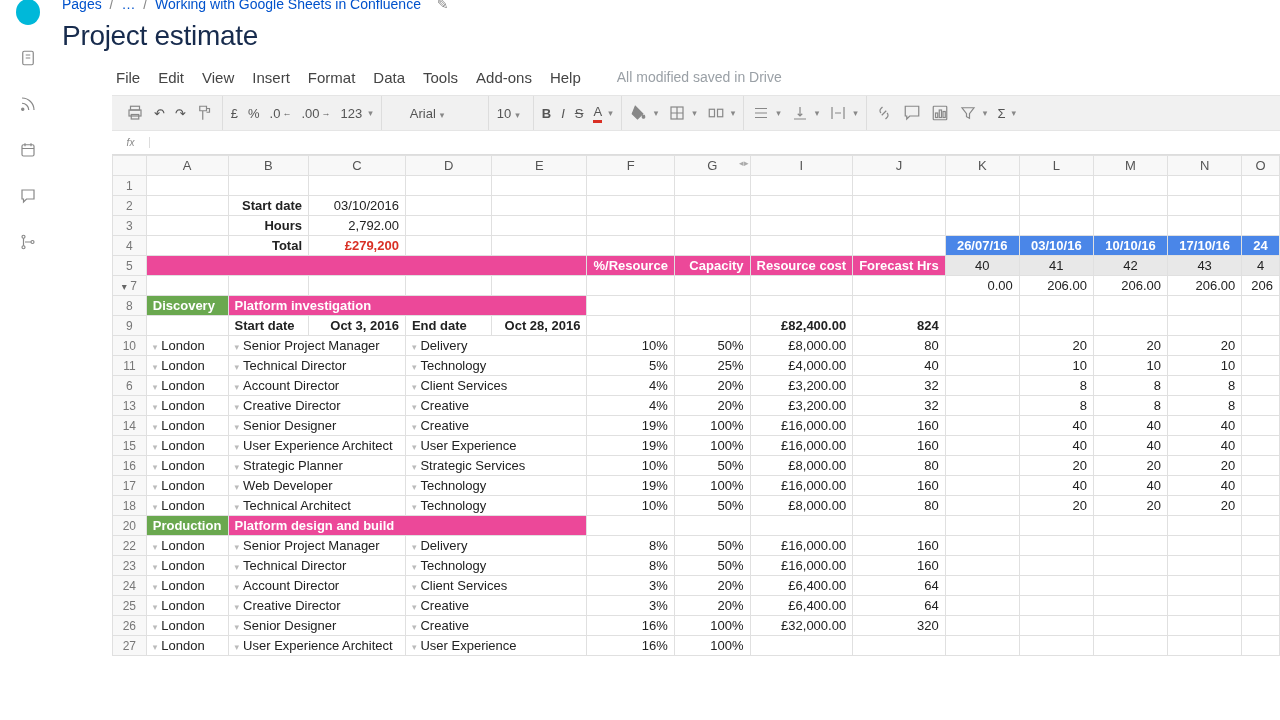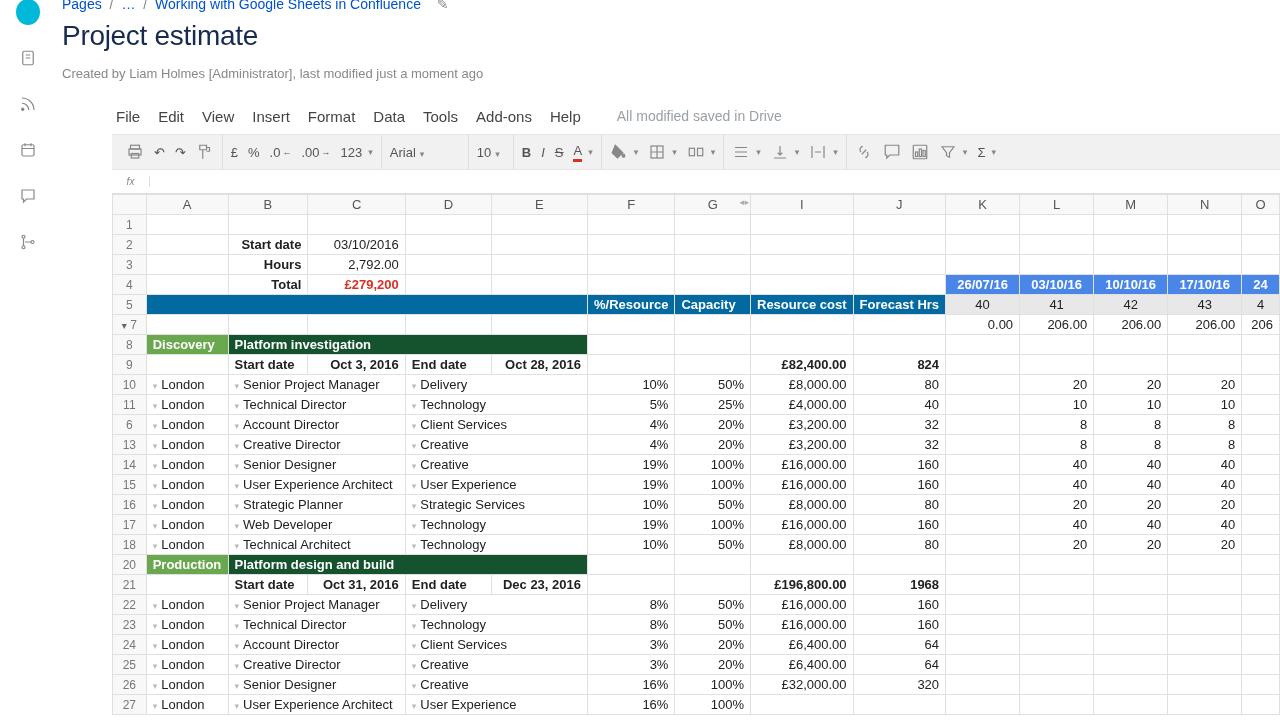--- a/index.html
+++ b/index.html
@@ -5,49 +5,49 @@
 * { margin:0; padding:0; box-sizing:border-box; font-family:Arial,Helvetica,sans-serif; }
 body { background:#fff; color:#222; font-size:13px; width:1280px; height:720px; overflow:hidden; position:relative; }
 .leftbar { position:absolute; left:0; top:0; width:55px; height:720px; background:#fff; display:flex; flex-direction:column; align-items:center; padding-top:0; gap:22px; color:#888; }
 .leftbar div { width:24px; height:24px; display:flex; align-items:center; justify-content:center; }
 .avatar { width:26px; height:26px; border-radius:50%; background:#00b8d9; }
 .content { position:absolute; left:62px; top:0; right:0; }
 .breadcrumb { font-size:14px; color:#0052cc; margin-top:-4px; margin-bottom:8px; }
 .breadcrumb a { color:#0052cc; text-decoration:none; }
 .breadcrumb .sep { color:#888; margin:0 4px; }
 .breadcrumb .edit-ico { color:#888; margin-left:12px; }
-h1.title { font-size:28px; font-weight:500; color:#172b4d; margin-bottom:14px; letter-spacing:-.3px; }
+h1.title { font-size:28px; font-weight:500; color:#172b4d; margin-bottom:6px; letter-spacing:-.3px; }
 .meta { font-size:13px; color:#888; margin-bottom:16px; }
 .sheet-wrap { border-top:1px solid transparent; margin-left:50px; }
 .menu-row { display:flex; align-items:center; gap:18px; font-size:15px; color:#444; height:36px; padding-left:4px; }
 .menu-row .status { color:#9aa0a6; margin-left:18px; font-size:14px; }
 .toolbar { display:flex; align-items:center; height:36px; background:#f1f1f1; border-top:1px solid #e5e5e5; border-bottom:1px solid #e5e5e5; padding:0 6px; gap:0; }
 .tool-group { display:flex; align-items:center; height:100%; padding:0 8px; gap:10px; border-right:1px solid #ddd; color:#555; }
 .tool-group:last-child { border-right:none; }
 .tool { font-size:13px; color:#555; display:inline-flex; align-items:center; gap:2px; cursor:default; }
-.fontname { width:70px; display:inline-block; }
+.fontname { width:70px; display:inline-block;margin-left:20px; }
 .fontsize { width:28px; display:inline-block; text-align:left; }
 .dd::after { content:"▾"; font-size:9px; color:#888; margin-left:4px; }
 .underbar { border-bottom:3px solid #d93025; padding-bottom:1px; }
 .fxrow { display:flex; align-items:center; height:24px; border-bottom:1px solid #ddd; }
 .fxrow .fxlbl { width:38px; text-align:center; font-style:italic; color:#888; border-right:1px solid #ddd; font-size:10px; }
 .gridwrap { position:relative; overflow:hidden; }
 table.grid { border-collapse:collapse; table-layout:fixed; }
 table.grid th, table.grid td { border:1px solid #e0e0e0; height:20px; font-size:13px; padding:0 6px; white-space:nowrap; overflow:hidden; }
 table.grid thead th { background:#f8f8f8; color:#555; font-weight:400; text-align:center; height:20px; }
 table.grid tbody th { width:38px; background:#f8f8f8; color:#777; font-weight:400; text-align:center; font-size:12px; }
 .col-A{width:82px;} .col-B{width:82px;} .col-C{width:100px;} .col-D{width:100px;} .col-E{width:100px;} .col-F{width:82px;} .col-G{width:82px;} .col-I{width:100px;} .col-J{width:82px;} .col-K{width:82px;} .col-L{width:82px;} .col-M{width:82px;} .col-N{width:82px;} .col-O{width:40px;}
 .r-right{ text-align:right; }
 .r-bold{ font-weight:700; }
 .r-red{ color:#d93025; font-weight:700; }
-.hdr-dark{ background:#0369a1; color:#fff; font-weight:600; }
+.hdr-dark{ background:#ec4899; color:#fff; font-weight:600; text-align:right; }
 .hdr-blue{ background:#4a86e8; color:#fff; text-align:center; font-weight:600; }
 .wk-grey{ background:#e8e8e8; text-align:center; }
 .phase-tag{ background:#6aa84f; color:#fff; font-weight:600; padding:0 6px; }
-.phase-desc{ background:#14532d; color:#fff; font-weight:600; padding:0 6px; }
+.phase-desc{ background:#ec4899; color:#fff; font-weight:600; padding:0 6px; }
 .cell-dd::before{ content:"▾"; font-size:9px; color:#bbb; margin-right:4px; }
 .dash-bottom td, .dash-bottom th.rowh { border-bottom:1px dashed #c0392b; }
 .small-arrows { font-size:9px; color:#aaa; letter-spacing:-1px; } 
 .collapse-marker { font-size:10px; color:#666; }
 svg.ico{ width:18px; height:18px; stroke:#888; fill:none; stroke-width:1.6; }
 </style>
 </head>
 <body>
 
 <div class="leftbar">
@@ -91,21 +91,20 @@
   <div class="breadcrumb">
     <a href="#">Pages</a>
     <span class="sep">/</span>
     <a href="#">…</a>
     <span class="sep">/</span>
     <a href="#">Working with Google Sheets in Confluence</a>
     <span class="edit-ico">✎</span>
   </div>
 
   <h1 class="title">Project estimate</h1>
-  <div class="meta">Created by Liam Holmes [Administrator], last modified just a moment ago</div>
 
   <div class="sheet-wrap">
 
     <div class="menu-row">
       <span>File</span>
       <span>Edit</span>
       <span>View</span>
       <span>Insert</span>
       <span>Format</span>
       <span>Data</span>
@@ -532,37 +531,20 @@
               <td></td>
               <td></td>
               <td></td>
               <td></td>
               <td></td>
               <td></td>
               <td></td>
               <td></td>
               <td></td>
             </tr>
-            <tr class="dash-bottom">
-              <th class="rowh">21</th>
-              <td></td>
-              <td class="r-bold">Start date</td>
-              <td class="r-right r-bold">Oct 31, 2016</td>
-              <td class="r-bold">End date</td>
-              <td class="r-right r-bold">Dec 23, 2016</td>
-              <td></td>
-              <td></td>
-              <td class="r-right r-bold">£196,800.00</td>
-              <td class="r-right r-bold">1968</td>
-              <td></td>
-              <td></td>
-              <td></td>
-              <td></td>
-              <td></td>
-            </tr>
             <tr>
               <th class="rowh">22</th>
               <td class="cell-dd">London</td>
               <td class="cell-dd" colspan="2">Senior Project Manager</td>
               <td class="cell-dd" colspan="2">Delivery</td>
               <td class="r-right">8%</td>
               <td class="r-right">50%</td>
               <td class="r-right">£16,000.00</td>
               <td class="r-right">160</td>
               <td class="r-right"></td>

